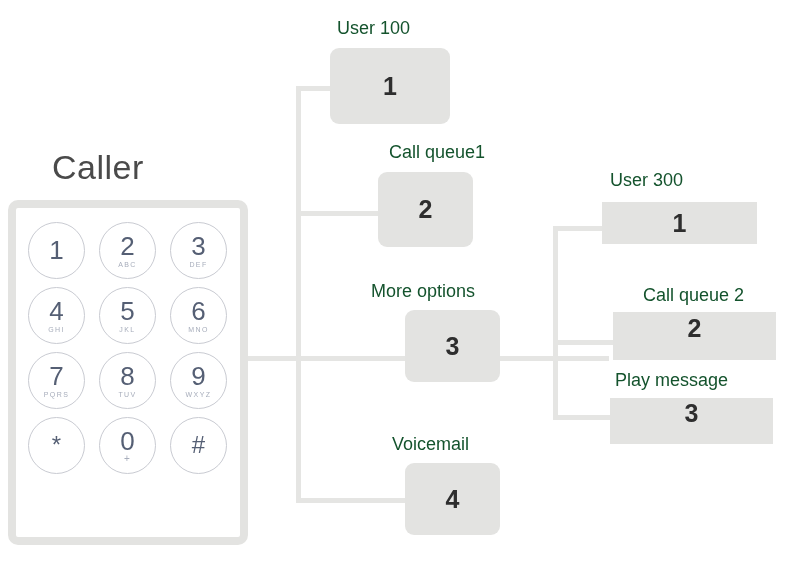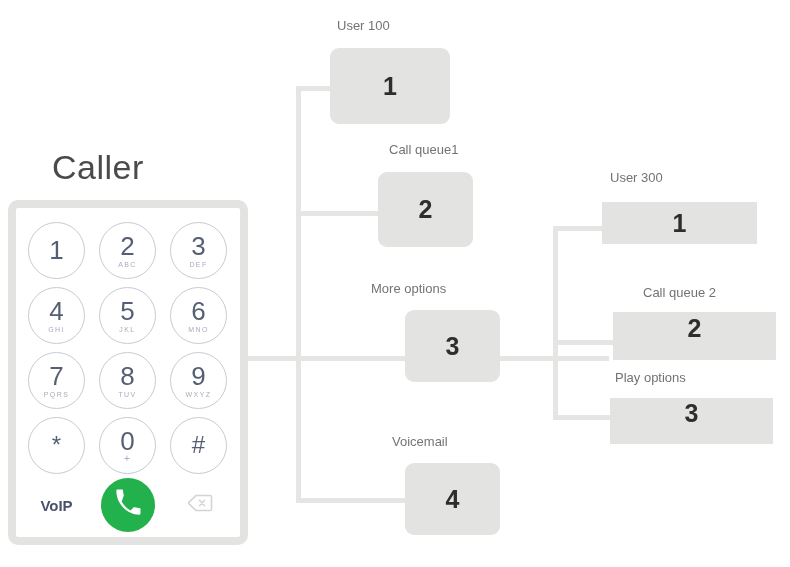--- a/index.html
+++ b/index.html
@@ -113,23 +113,23 @@
     justify-content: center;
   }
 
   
   #flow { position: absolute; left: 0; top: 0; width: 790px; height: 567px; }
 
   .node { position: absolute; }
   .node-label {
     position: absolute;
     white-space: nowrap;
-    font-size: 13px;
+    font-size: 18px;
     font-weight: 300;
-    color: #737373;
+    color: #14532d;
     font-family: "Liberation Sans", sans-serif;
     text-align: right;
   }
   .node-box {
     position: absolute;
     background: #e3e3e1;
     display: flex;
     align-items: center;
     justify-content: center;
   }
@@ -225,40 +225,20 @@
     <div class="key">
       <span class="digit">0</span>
       <span class="sub plus">+</span>
     </div>
     <div class="key symbol">
       <span class="digit">#</span>
       <span class="sub"></span>
     </div>
   </div>
 
-  <div id="bottom-row">
-    <div id="voip-label">VoIP</div>
-
-    <div id="call-button">
-      <span>
-        <svg width="28" height="28" viewBox="0 0 24 24" aria-hidden="true">
-          <path fill="#ffffff" d="M6.6 10.8c1.7 3.3 4.3 5.9 7.6 7.6l2.5-2.5c.3-.3.8-.4 1.2-.3 1.2.4 2.5.6 3.8.6.6 0 1 .4 1 1V21c0 .6-.4 1-1 1C11.3 22 2 12.7 2 1.5c0-.6.4-1 1-1h3.8c.6 0 1 .4 1 1 0 1.3.2 2.6.6 3.8.1.4 0 .9-.3 1.2L6.6 10.8z"></path>
-        </svg>
-      </span>
-    </div>
-
-    <div id="backspace-button">
-      <span>
-        <svg width="26" height="20" viewBox="0 0 26 20" aria-hidden="true">
-          <path d="M9 2.5h14a1.5 1.5 0 0 1 1.5 1.5v12A1.5 1.5 0 0 1 23 17.5H9L1.8 10.6a1 1 0 0 1 0-1.2L9 2.5z" fill="none" stroke="#d4d4d4" stroke-width="1.6"></path>
-          <path d="M12.5 7.2l5 5.6M17.5 7.2l-5 5.6" stroke="#d4d4d4" stroke-width="1.5" stroke-linecap="round"></path>
-        </svg>
-      </span>
-    </div>
-  </div>
 </div>
 
 <div id="flow">
 
   <div class="line h" style="left:248px; top:356px; width:52px;"></div>
   <div class="line v" style="left:296px; top:86px; height:417px;"></div>
 
   <div class="line h" style="left:296px; top:86px; width:40px;"></div>
   <div class="line h" style="left:296px; top:211px; width:88px;"></div>
   <div class="line h" style="left:296px; top:356px; width:114px;"></div>
@@ -307,19 +287,19 @@
   </div>
 
   <div class="node" id="node-queue2">
     <div class="node-label">Call queue 2</div>
     <div class="node-box">
       <span class="num">2</span>
     </div>
   </div>
 
   <div class="node" id="node-playmsg">
-    <div class="node-label">Play options</div>
+    <div class="node-label">Play message</div>
     <div class="node-box">
       <span class="num">3</span>
     </div>
   </div>
 
 </div>
 
 </body></html>

